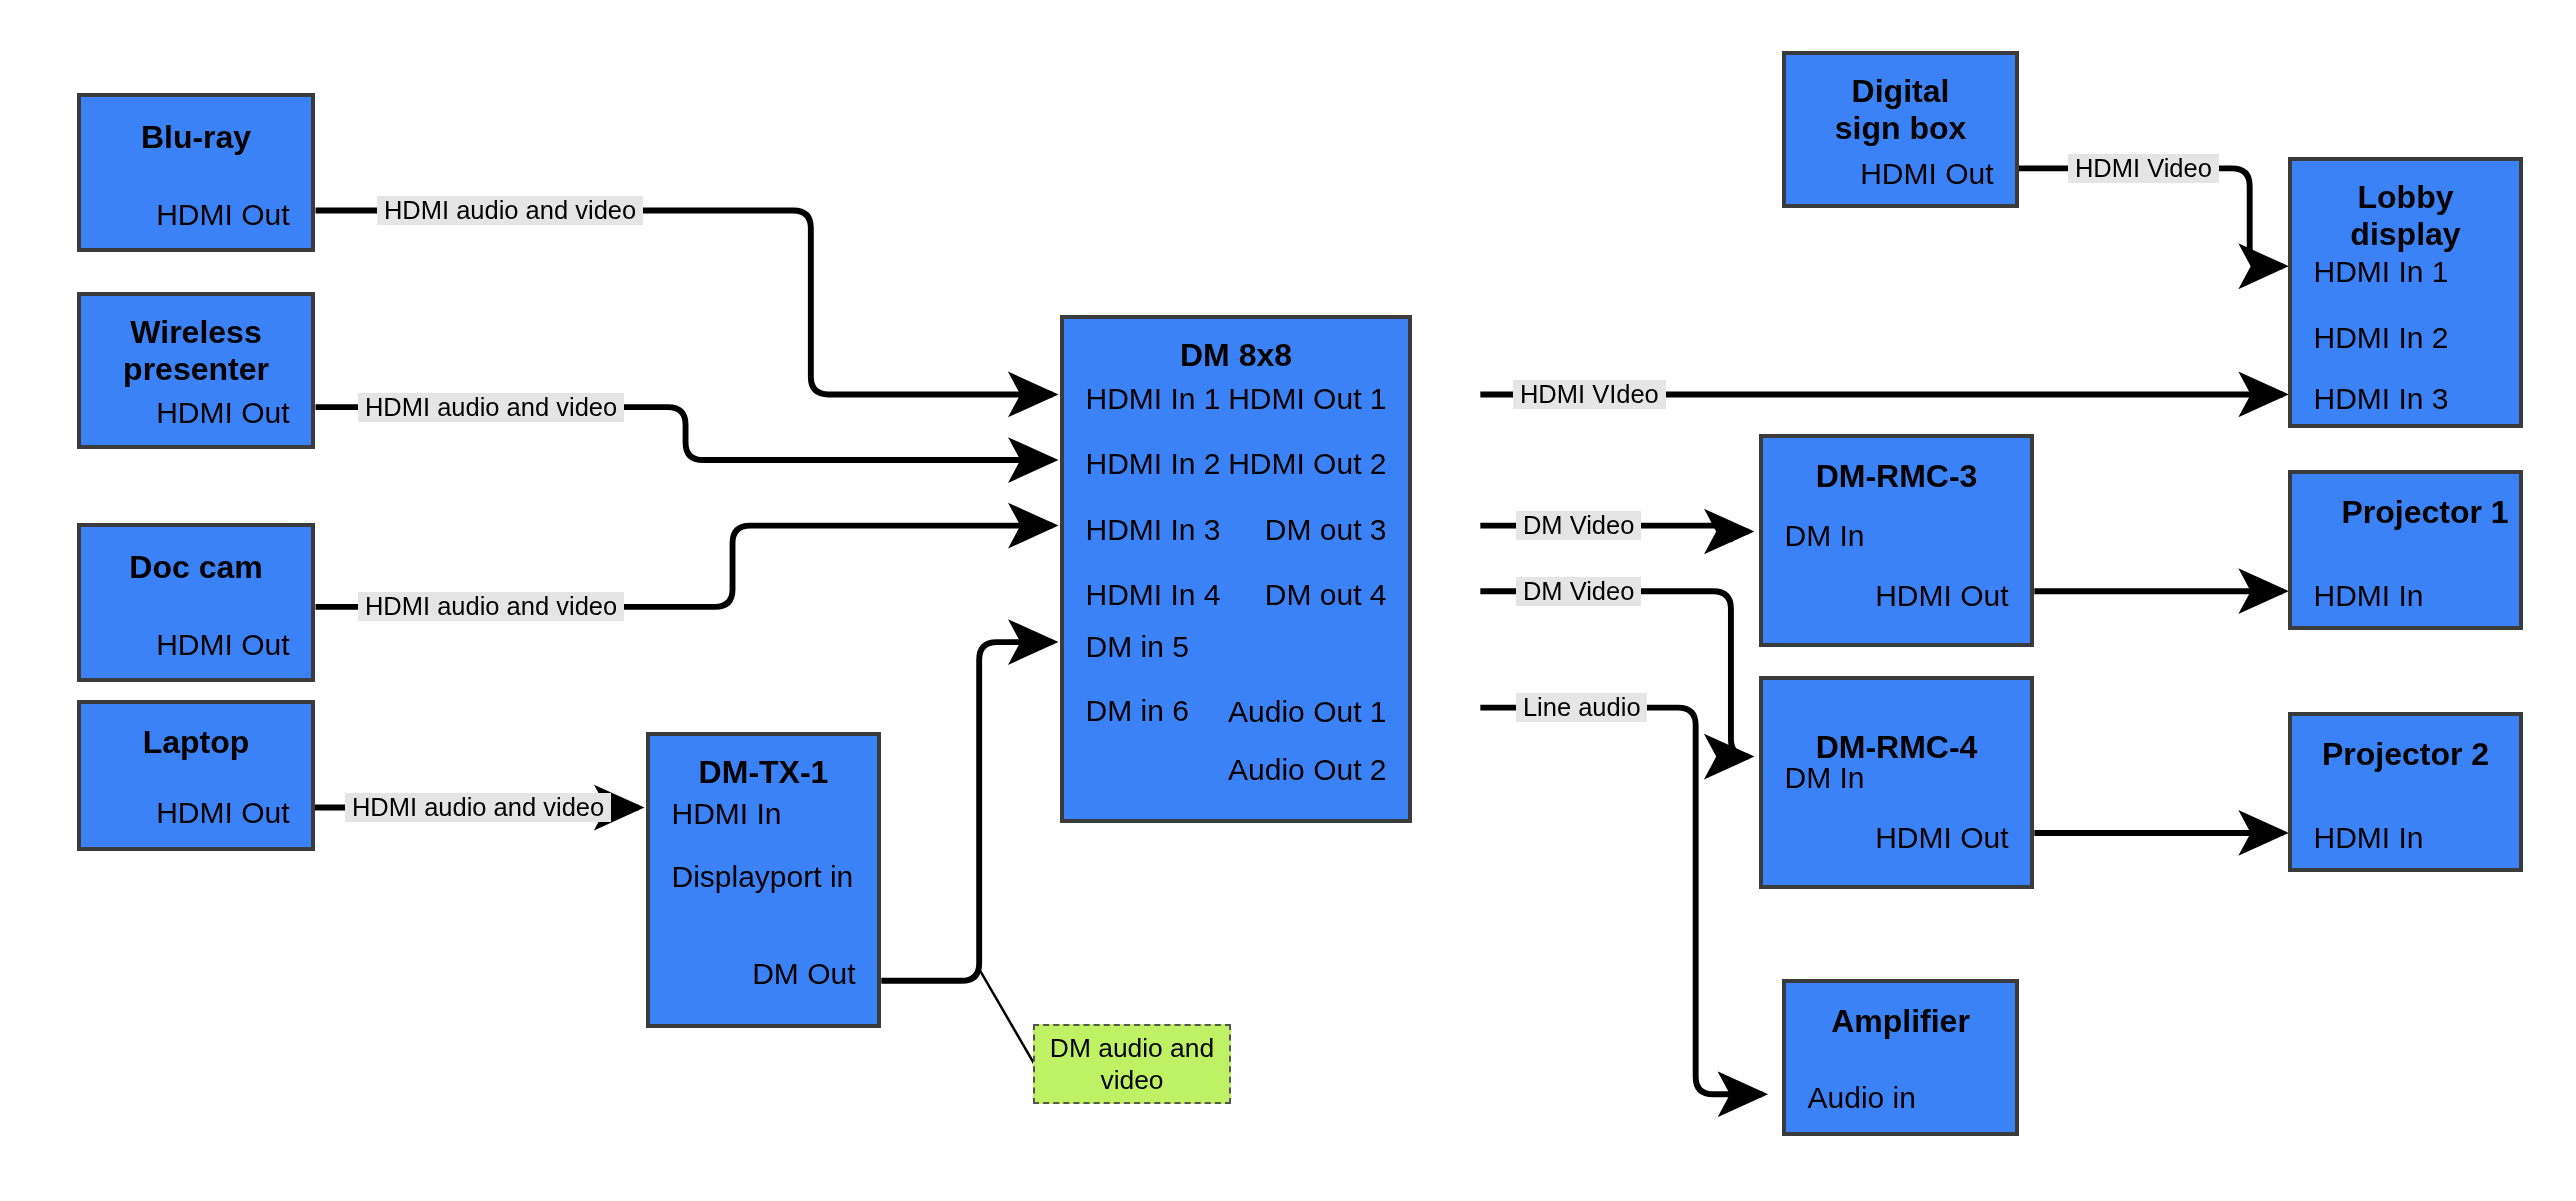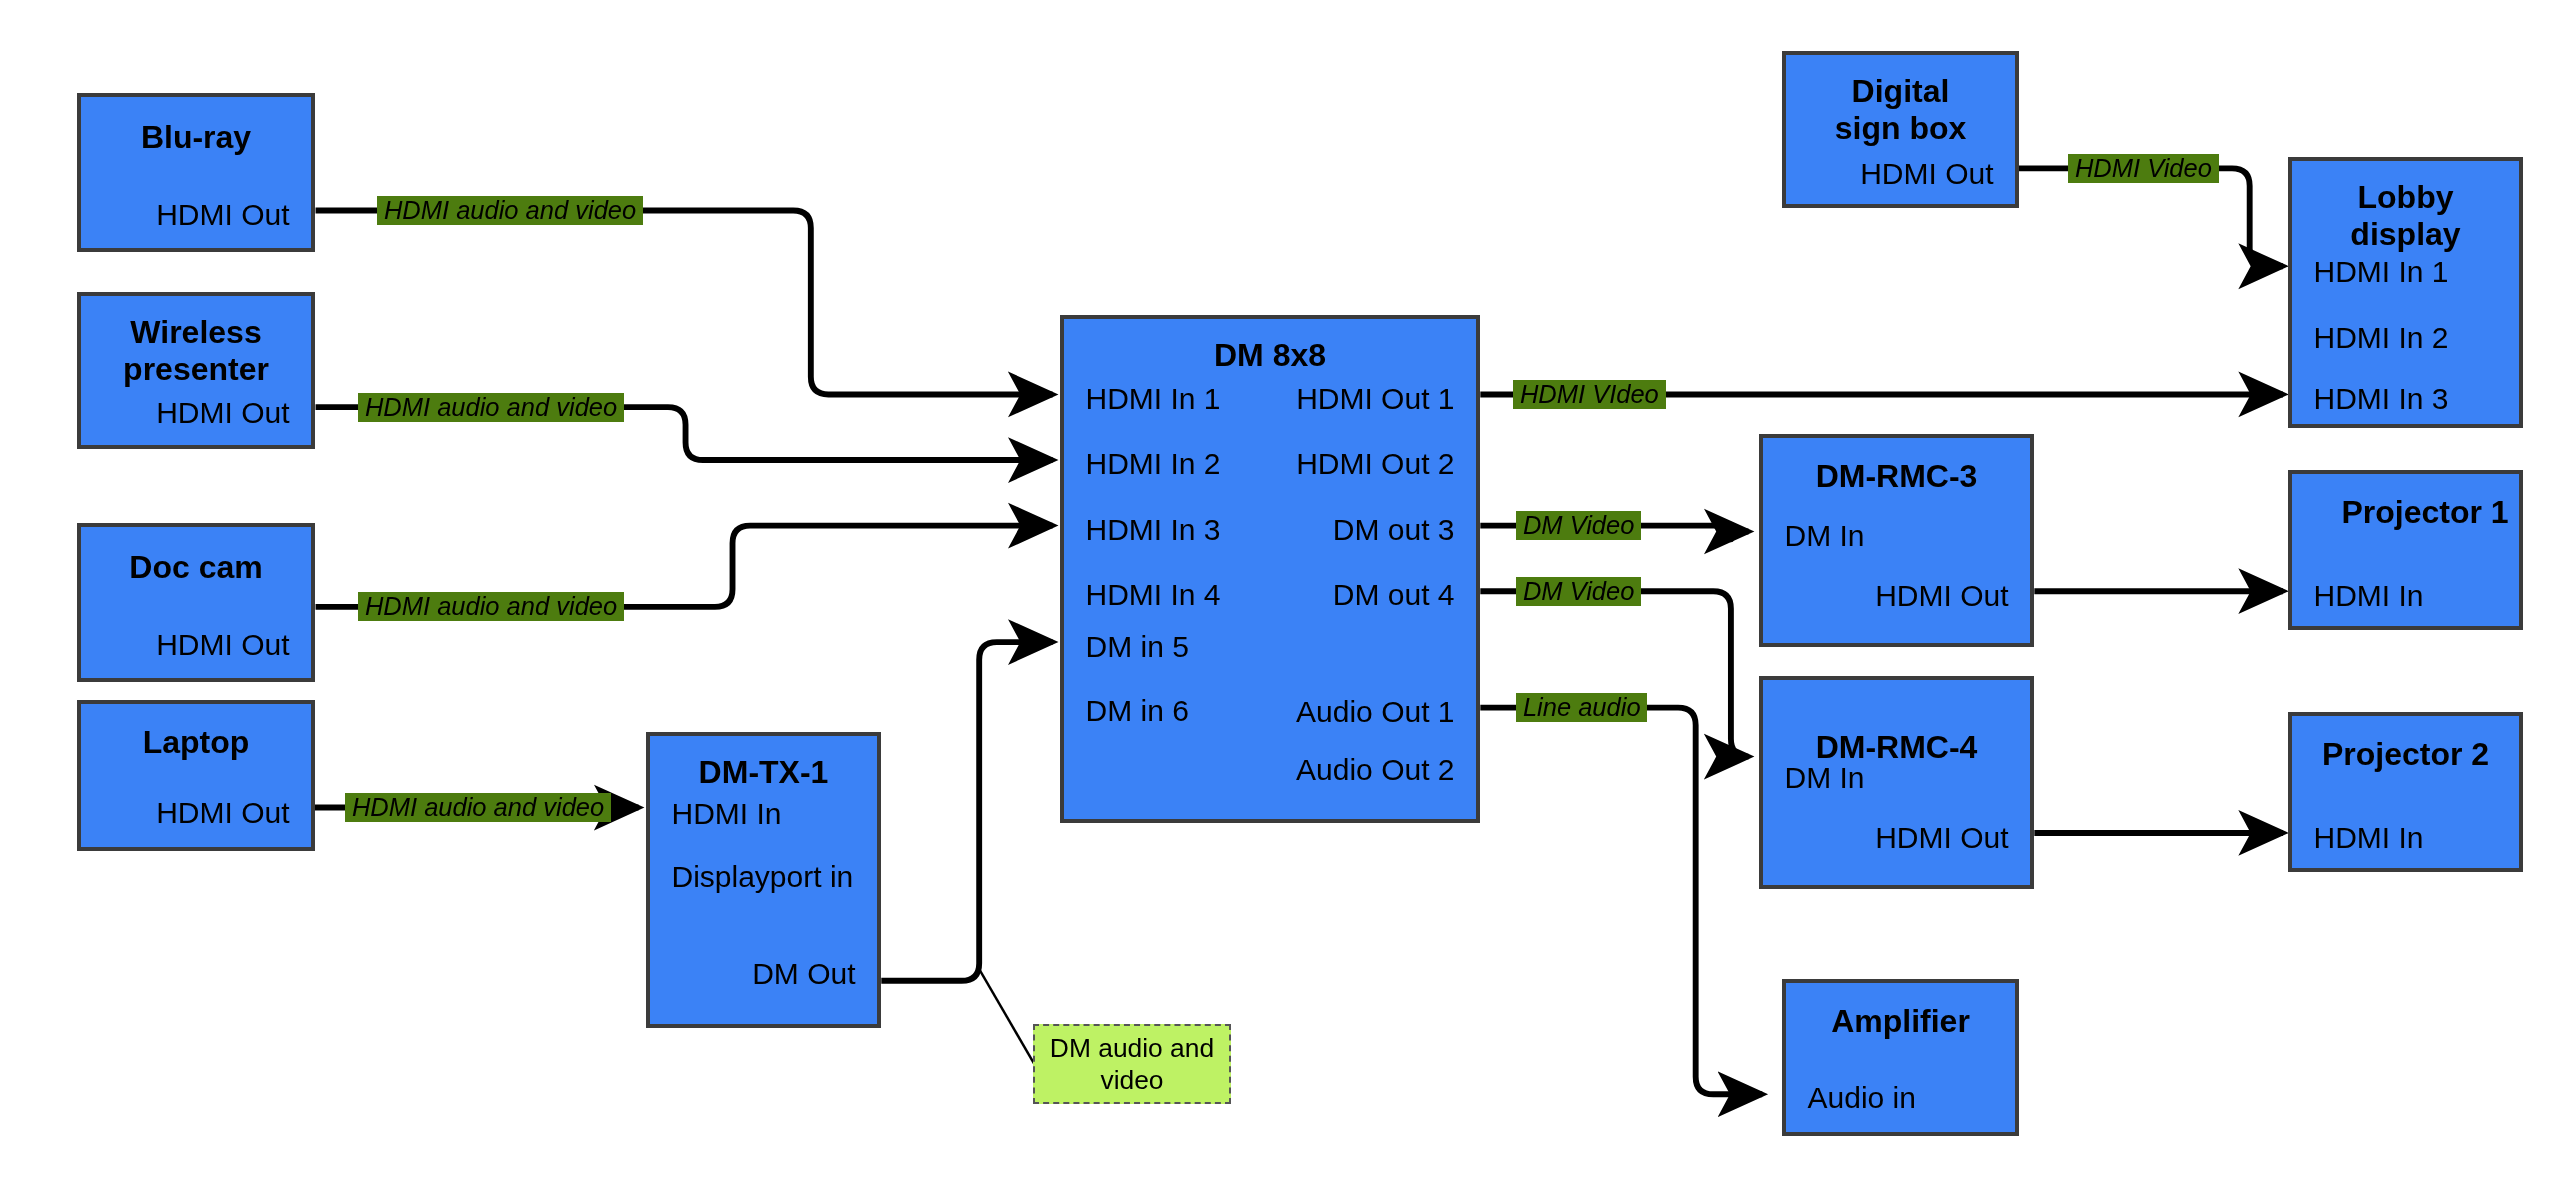--- a/index.html
+++ b/index.html
@@ -58,24 +58,23 @@
     white-space: nowrap;
     line-height: 33px;
   }
   .port-l { left: 21.5px; text-align: left; }
   .port-r { right: 21.5px; text-align: right; }
   .edge-label {
     position: absolute;
     font-size: 25.5px;
     color: #000000;
     white-space: nowrap;
-    background: #4d7c0f;
+    background: #e5e5e5;
     padding: 0 6.9px;
     line-height: 29px;
-    font-style: italic;
   }
   .note {
     position: absolute;
     box-sizing: border-box;
     border: 2px dashed #555555;
     background: #bef264;
     font-size: 26.4px;
     color: #000000;
     text-align: center;
     line-height: 32px;
@@ -146,21 +145,21 @@
 
   <div class="node" style="left:646px; top:732px; width:235px; height:296px;">
     <div class="node-title" style="top:17.6px;">DM-TX-1</div>
     <div class="port port-l" style="top:61px;">HDMI In</div>
     <div class="port port-l" style="top:124px;">Displayport in</div>
     <div class="port port-r" style="top:221px;">DM Out</div>
   </div>
 
   <div class="note" style="left:1033px; top:1024px; width:198px; height:80px;">DM audio and video</div>
 
-  <div class="node" style="left:1060px; top:315px; width:420px; height:508px;">
+  <div class="node" style="left:1060px; top:315px; width:352px; height:508px;">
     <div class="node-title" style="top:17.6px;">DM 8x8</div>
     <div class="port port-l" style="top:63px;">HDMI In 1</div>
     <div class="port port-l" style="top:128px;">HDMI In 2</div>
     <div class="port port-l" style="top:194px;">HDMI In 3</div>
     <div class="port port-l" style="top:259px;">HDMI In 4</div>
     <div class="port port-l" style="top:311px;">DM in 5</div>
     <div class="port port-l" style="top:375px;">DM in 6</div>
     <div class="port port-r" style="top:63px;">HDMI Out 1</div>
     <div class="port port-r" style="top:128px;">HDMI Out 2</div>
     <div class="port port-r" style="top:194px;">DM out 3</div>

